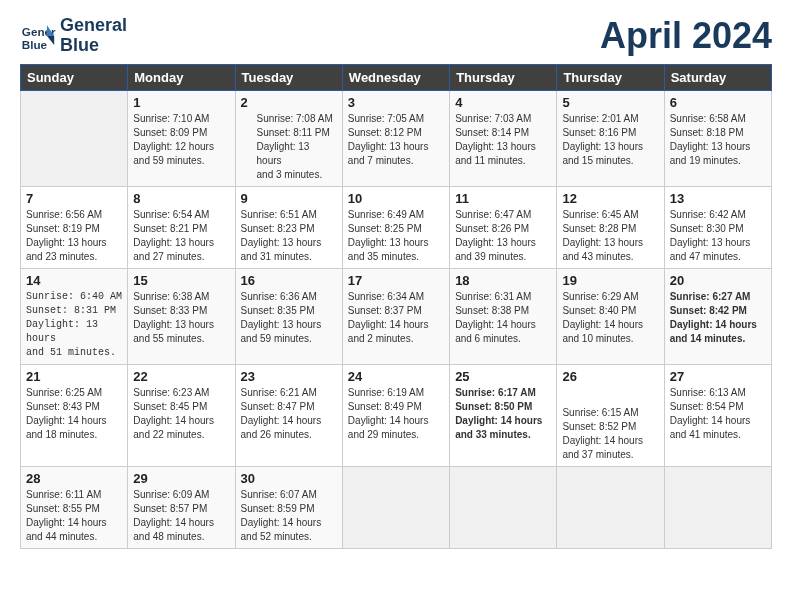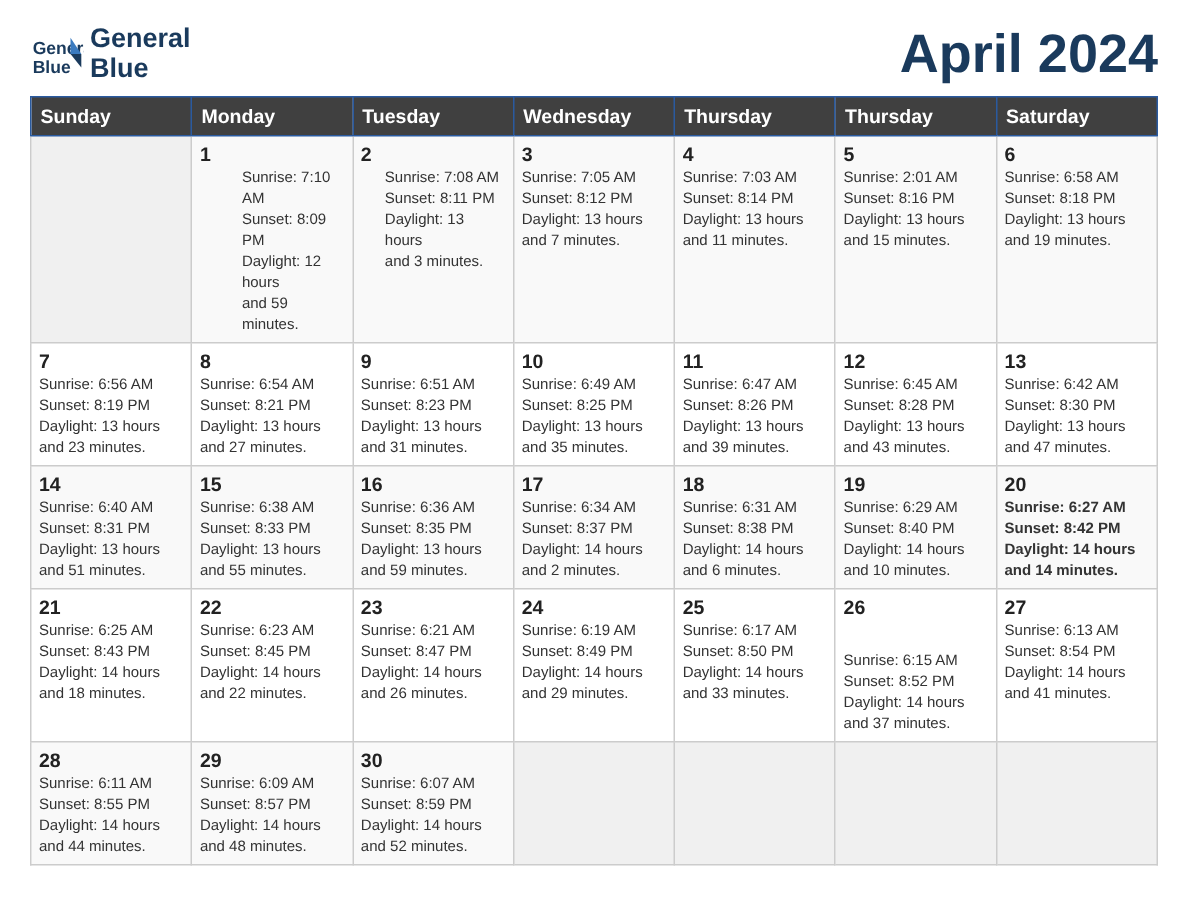--- a/index.html
+++ b/index.html
@@ -121,21 +121,21 @@
         <th>Thursday</th>
         <th>Thursday</th>
         <th>Saturday</th>
       </tr>
   </thead>
   <tbody id="calendar-body">
       <tr>
         <td class="empty-cell"></td>
         <td>
           <span class="day-number">1</span>
-          <div class="day-detail" style="white-space: pre-line; margin-left: 28px;">Sunrise: 7:10 AM
+          <div class="day-detail" style="white-space: pre-line;">Sunrise: 7:10 AM
 Sunset: 8:09 PM
 Daylight: 12 hours
 and 59 minutes.</div>
         </td>
         <td>
           <span class="day-number">2</span>
           <div class="day-detail" style="white-space: pre-line; margin-left: 16px;">Sunrise: 7:08 AM
 Sunset: 8:11 PM
 Daylight: 13 hours
 and 3 minutes.</div>
@@ -216,21 +216,21 @@
           <span class="day-number">13</span>
           <div class="day-detail" style="white-space: pre-line;">Sunrise: 6:42 AM
 Sunset: 8:30 PM
 Daylight: 13 hours
 and 47 minutes.</div>
         </td>
       </tr>
       <tr>
         <td>
           <span class="day-number">14</span>
-          <div class="day-detail" style="white-space: pre-line;">Sunrise: 6:40 AM
+          <div class="day-detail" style="white-space: pre-line; font-family: Liberation Mono, monospace;">Sunrise: 6:40 AM
 Sunset: 8:31 PM
 Daylight: 13 hours
 and 51 minutes.</div>
         </td>
         <td>
           <span class="day-number">15</span>
           <div class="day-detail" style="white-space: pre-line;">Sunrise: 6:38 AM
 Sunset: 8:33 PM
 Daylight: 13 hours
 and 55 minutes.</div>
@@ -295,21 +295,21 @@
         </td>
         <td>
           <span class="day-number">24</span>
           <div class="day-detail" style="white-space: pre-line;">Sunrise: 6:19 AM
 Sunset: 8:49 PM
 Daylight: 14 hours
 and 29 minutes.</div>
         </td>
         <td>
           <span class="day-number">25</span>
-          <div class="day-detail" style="white-space: pre-line;">Sunrise: 6:17 AM
+          <div class="day-detail" style="white-space: pre-line; font-weight: bold;">Sunrise: 6:17 AM
 Sunset: 8:50 PM
 Daylight: 14 hours
 and 33 minutes.</div>
         </td>
         <td>
           <span class="day-number">26</span>
           <div class="day-detail" style="white-space: pre-line; margin-top: 22px;">Sunrise: 6:15 AM
 Sunset: 8:52 PM
 Daylight: 14 hours
 and 37 minutes.</div>

